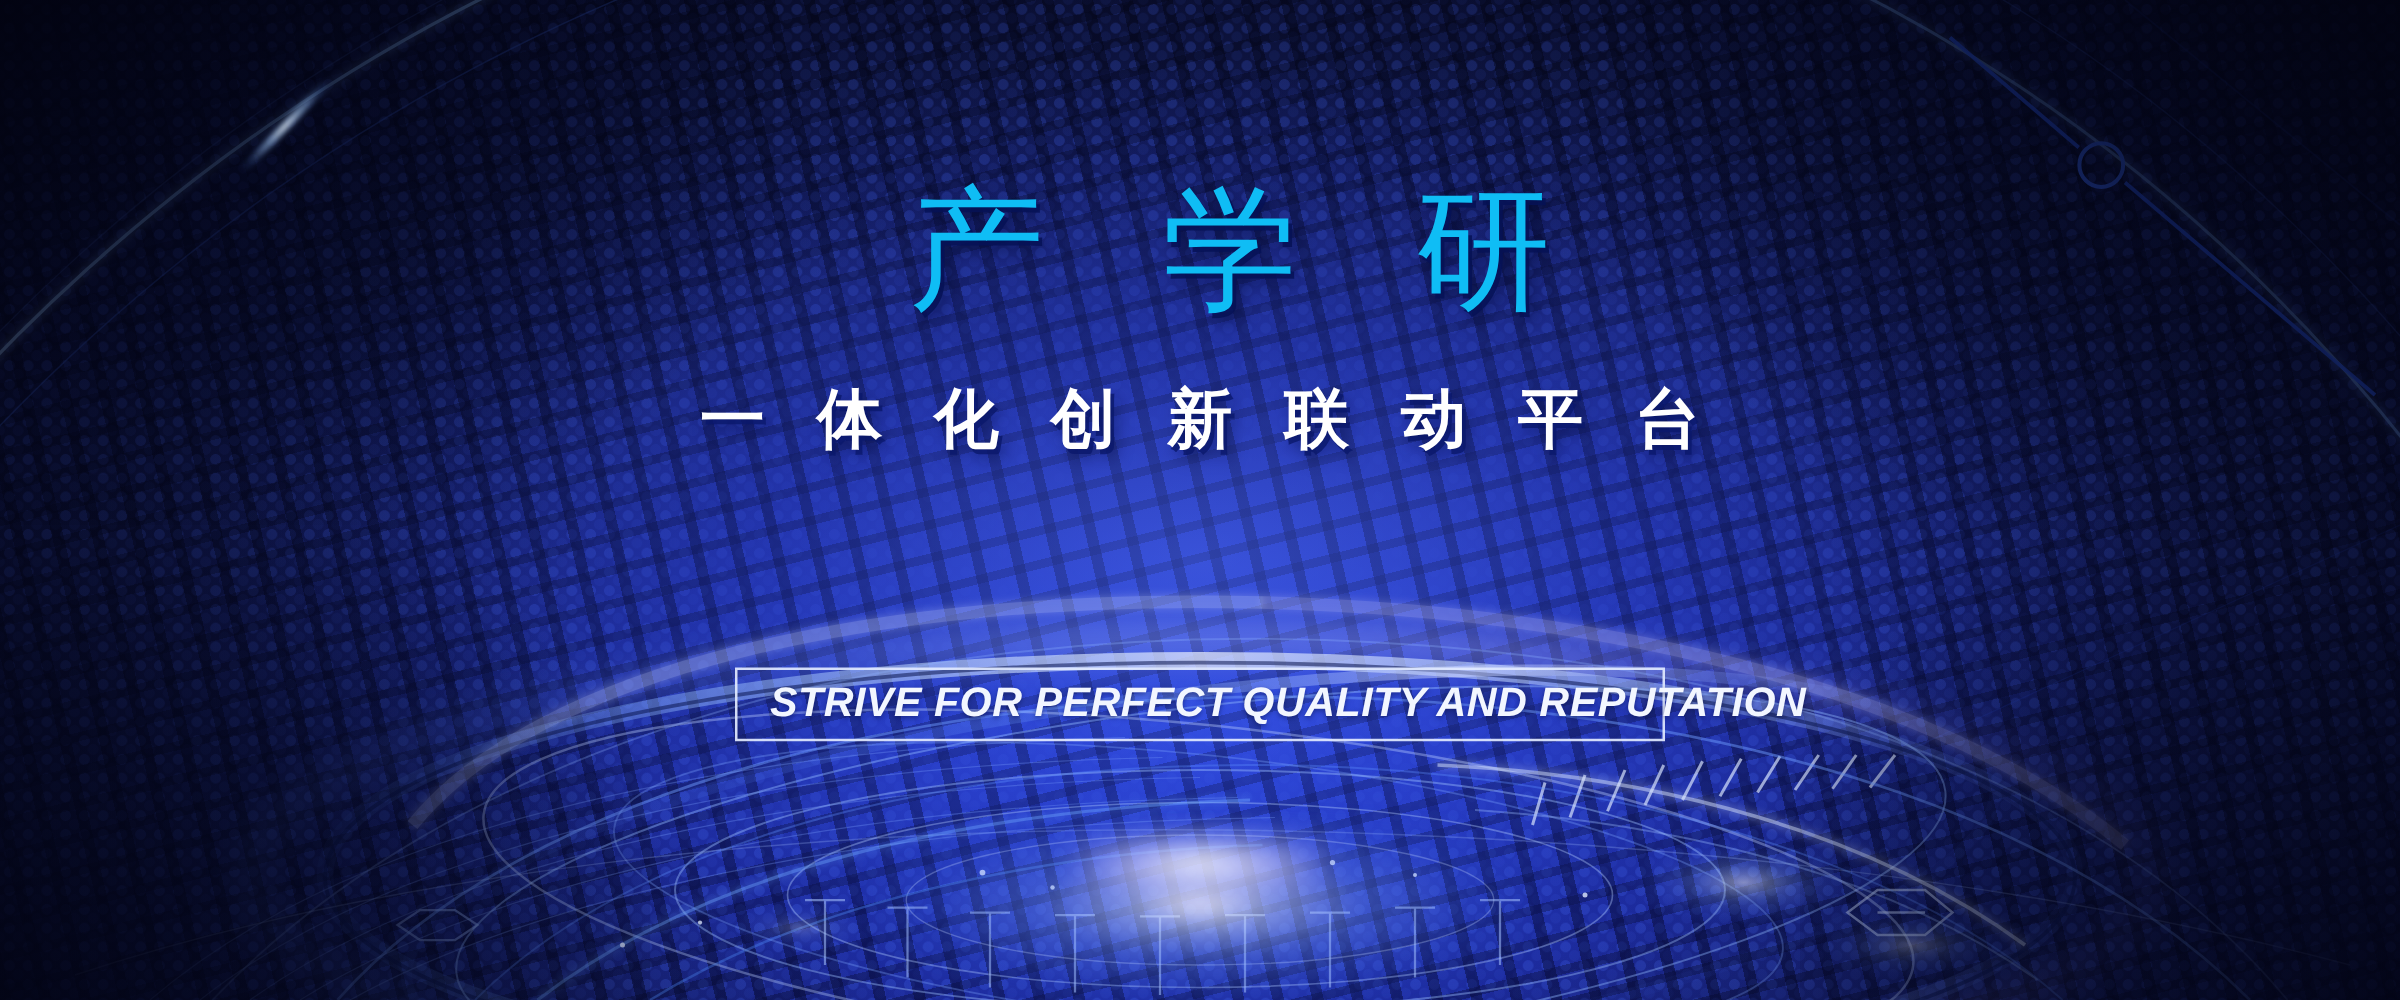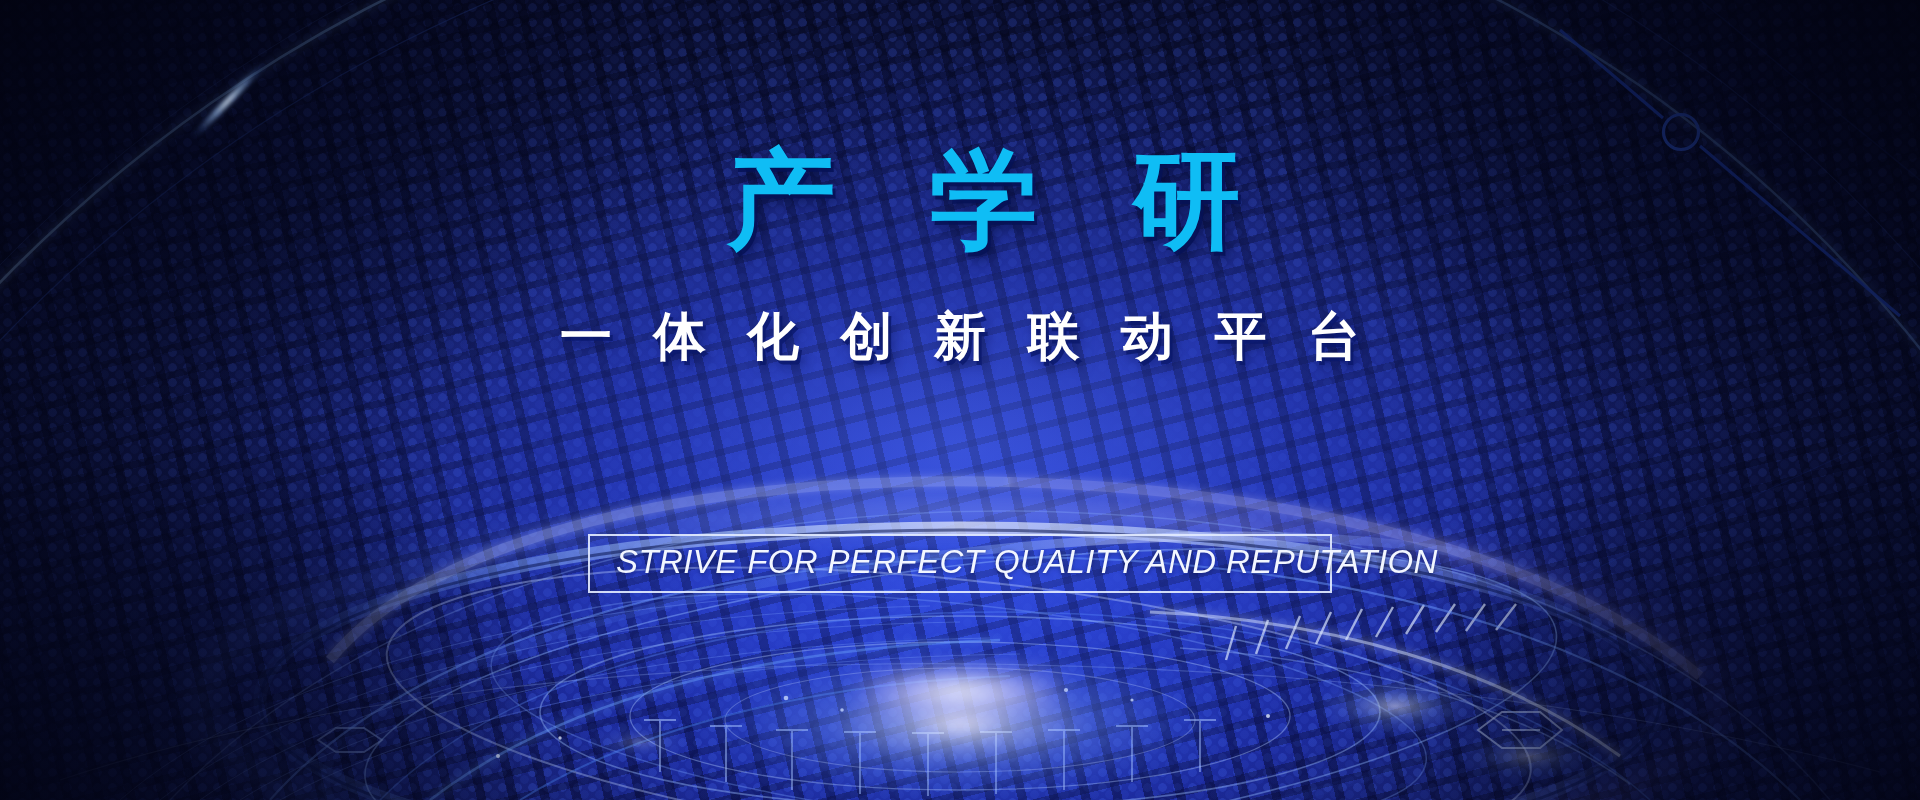--- a/index.html
+++ b/index.html
@@ -100,21 +100,21 @@
     text-align: center;
     pointer-events: none;
   }
 
   .headline {
     position: absolute;
     top: 146px;
     left: 0; right: 0;
     font-size: 108px;
     line-height: 1;
-    font-weight: bold;
+    font-weight: normal;
     letter-spacing: 0.30em;
     text-indent: 0.30em;
     color: #0fbdf5;
     text-shadow:
        3px 4px 0 rgba(6,18,86,0.85),
        6px 8px 14px rgba(2,8,50,0.60);
     white-space: nowrap;
     margin-left: 48px;
   }
 
@@ -142,21 +142,21 @@
     transform: translateX(-50%);
     border: 2px solid rgba(226,234,255,0.92);
     padding: 7px 26px 9px 26px;
     box-sizing: border-box;
     width: 744px;
   }
   .slogan {
     font-size: 33px;
     line-height: 1.18;
     font-style: italic;
-    font-weight: normal;
+    font-weight: bold;
     color: #f2f6ff;
     letter-spacing: 0.012em;
     white-space: nowrap;
     text-align: center;
     text-shadow: 0 1px 4px rgba(8,16,70,0.5);
   }
 
   
   .globe-core {
     position: absolute;

